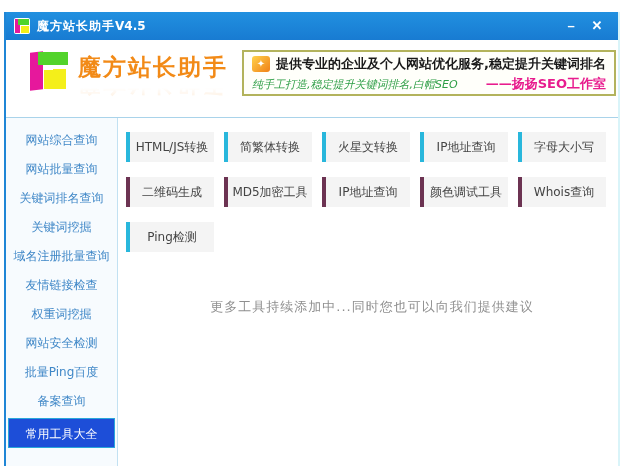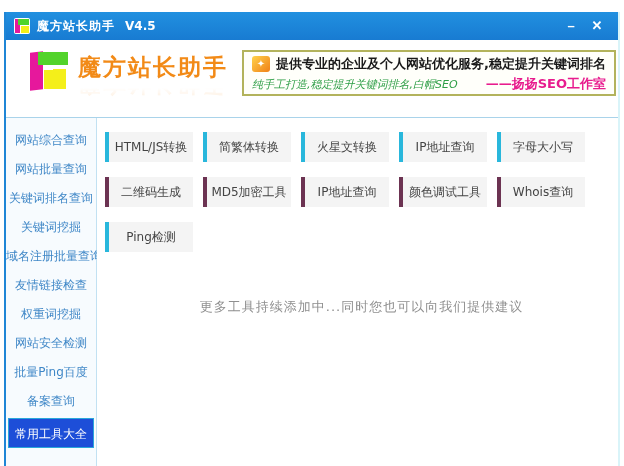--- a/index.html
+++ b/index.html
@@ -21,21 +21,21 @@
     display: flex; align-items: center; padding: 0 8px; color: #fff;
   }
   .app-icon {
     width: 16px; height: 16px; background: #fff; border-radius: 2px;
     position: relative; margin-right: 7px; flex: 0 0 auto; overflow: hidden;
   }
   .app-icon .g { position: absolute; left: 4px; top: 1px; right: 1px; height: 6px; background: #4fd42a; }
   .app-icon .m { position: absolute; left: 1px; top: 1px; width: 5px; height: 14px; background: #e6189c; }
   .app-icon .y { position: absolute; left: 7px; top: 8px; width: 8px; height: 7px; background: #f4ef1a; }
   .title { font-size: 12px; font-weight: bold; letter-spacing: 1px; }
-  .version { font-size: 12px; font-weight: bold; margin-left: 10px; }
+  .version { font-size: 12px; font-weight: bold; }
   .tb-spacer { flex: 1; }
   .tb-btn {
     width: 26px; height: 22px; border: none; background: transparent; color: #fff;
     font-size: 13px; font-weight: bold; cursor: pointer; line-height: 22px; text-align: center;
   }
 
   
   .header {
     height: 78px; background: #fff; border-bottom: 1px solid #a9d3ea;
     display: flex; align-items: flex-start; padding: 8px 6px 0 22px;
@@ -69,21 +69,21 @@
     color: #fff; font-size: 10px; line-height: 16px; text-align: center;
   }
   .banner-text1 { font-size: 13px; font-weight: bold; color: #1a1a1a; white-space: nowrap; }
   .banner-line2 { display: flex; align-items: center; justify-content: space-between; margin-top: 2px; }
   .banner-text2-left { font-size: 11px; font-style: italic; color: #2e9e46; white-space: nowrap; }
   .banner-text2-right { font-size: 13px; font-weight: bold; color: #e81c8e; white-space: nowrap; }
 
   
   .body { display: flex; height: 349px; }
   .sidebar {
-    width: 91px; flex: 0 0 auto; background: #f7fbfe;
+    width: 112px; flex: 0 0 auto; background: #f7fbfe;
     border-right: 1px solid #c2e1f2; padding-top: 8px;
   }
   .side-item {
     height: 29px; line-height: 29px; text-align: center;
     font-size: 12px; color: #3f87c7; cursor: pointer; white-space: nowrap;
   }
   .side-item.active {
     background: #1d4ed8; color: #fff; margin: 2px 2px; height: 30px; line-height: 30px;
     border: 1px solid #2aa6da;
   }

